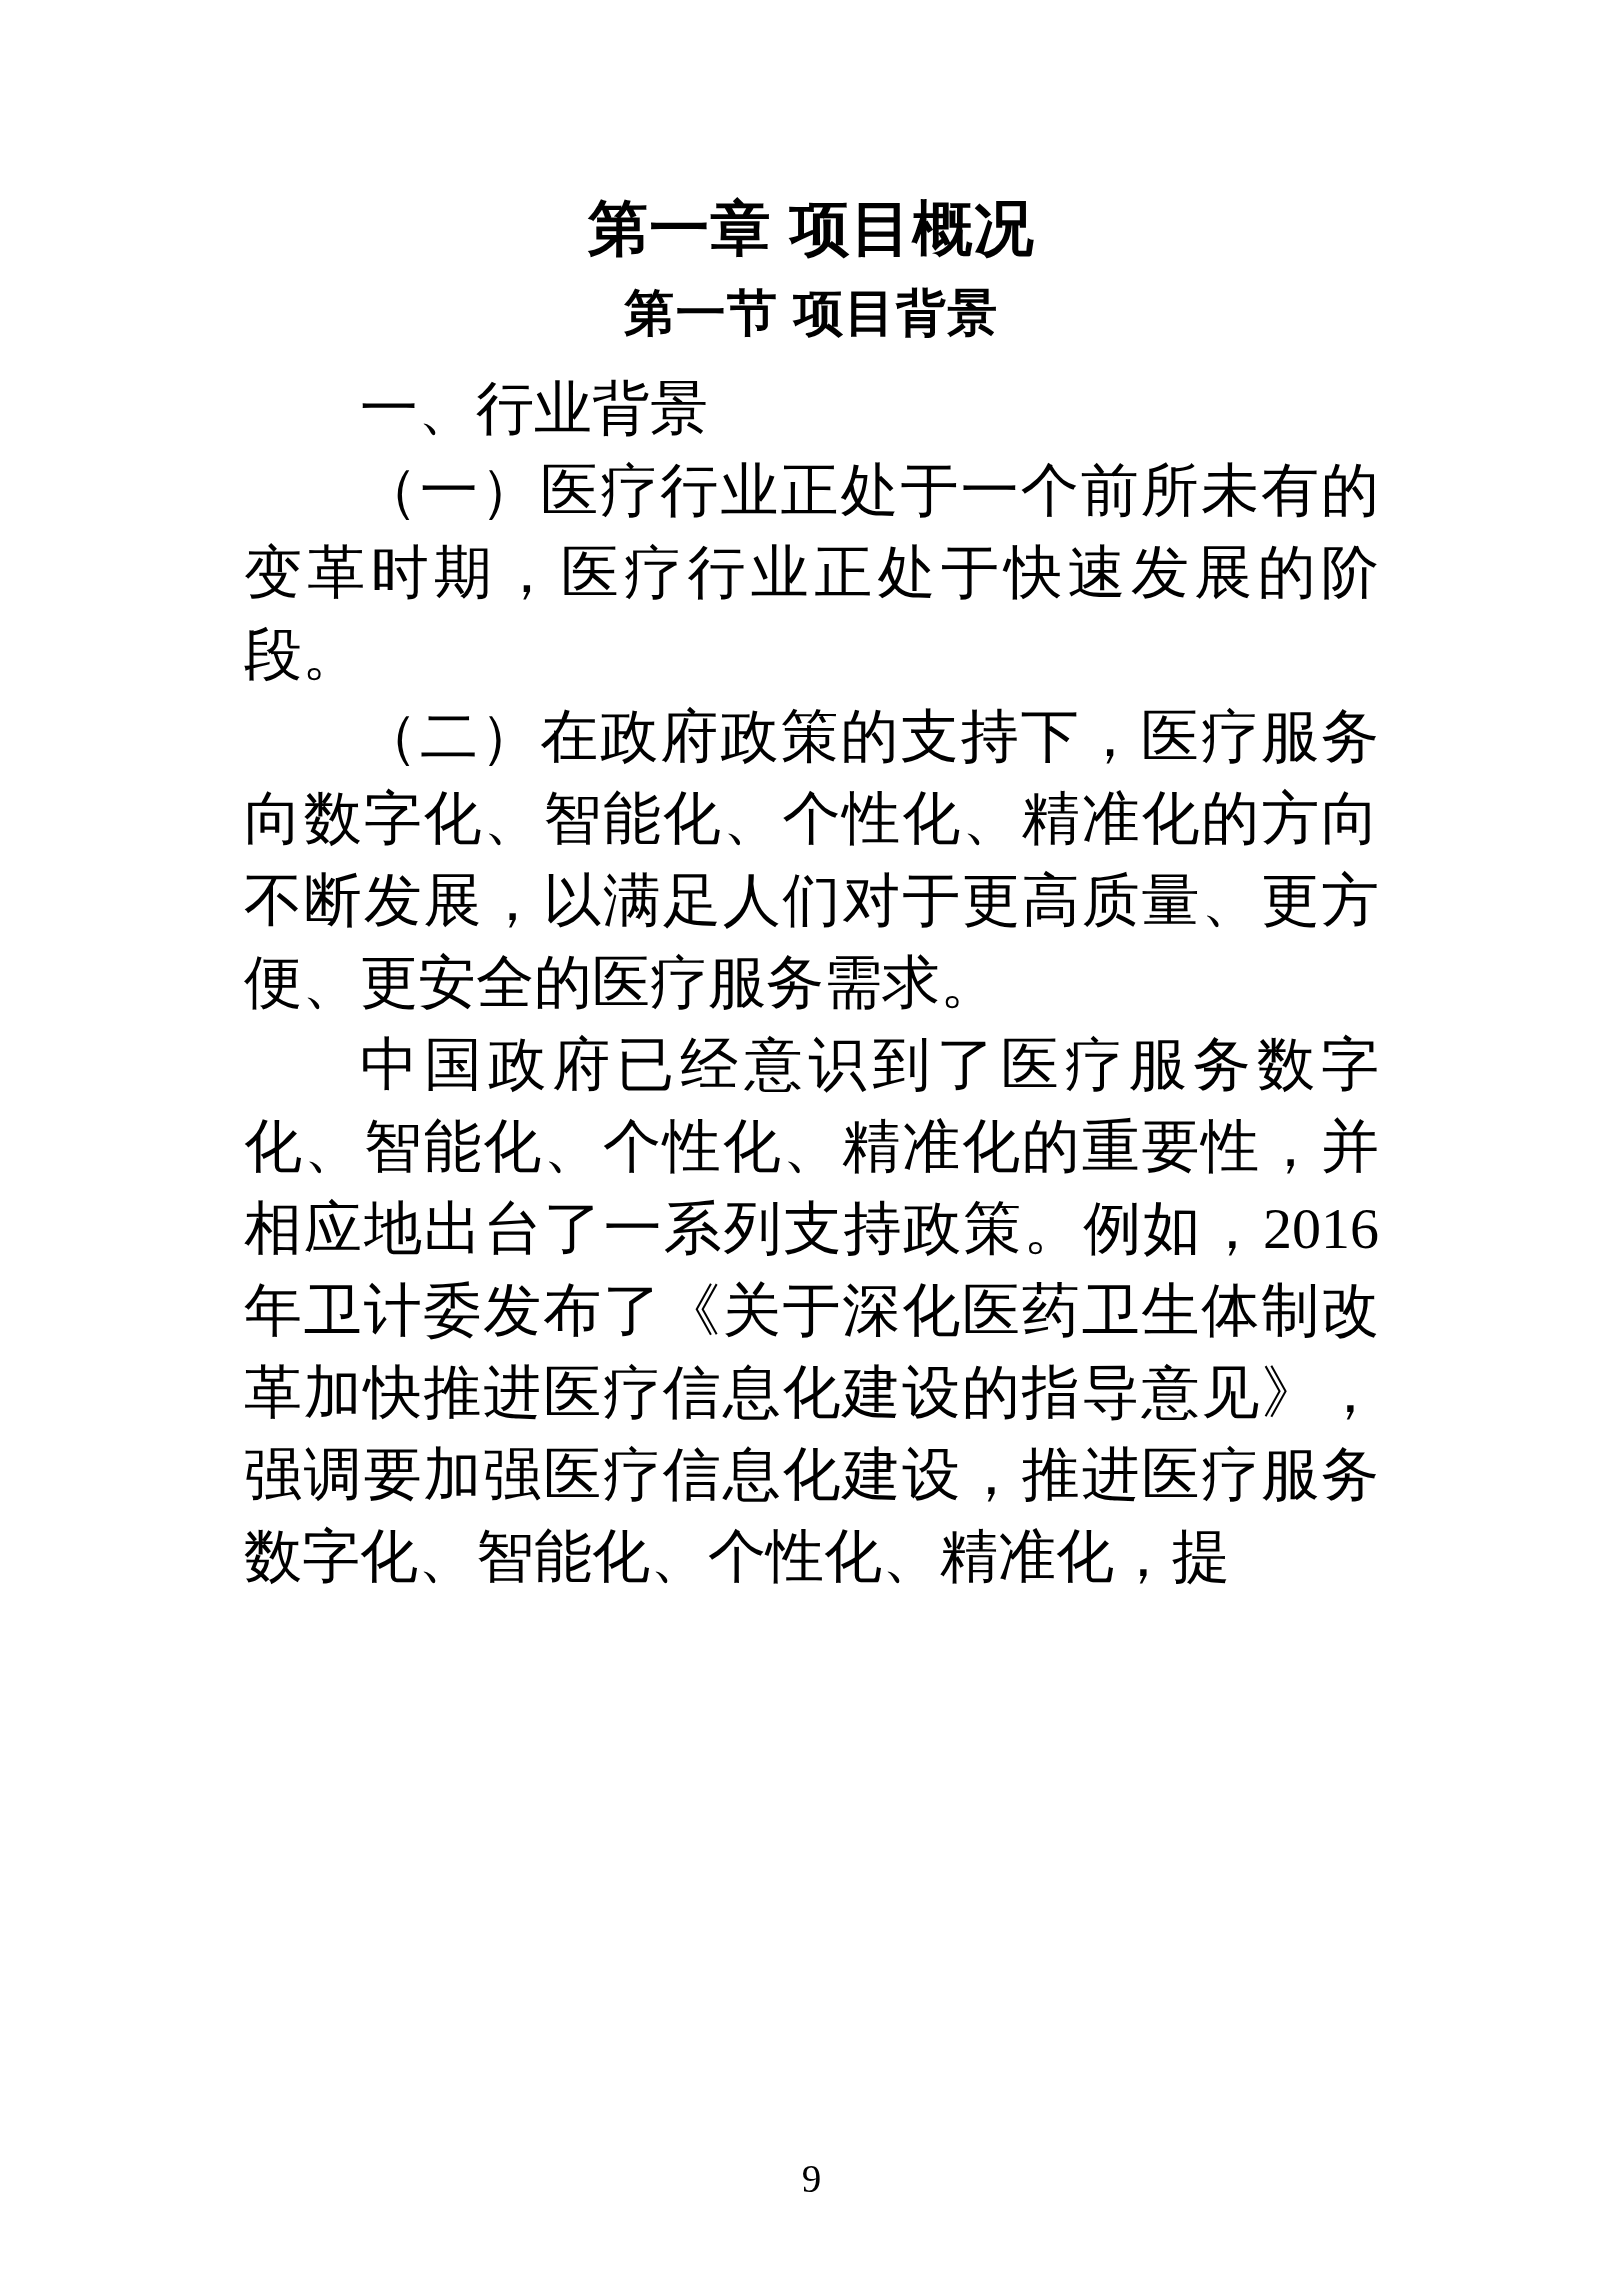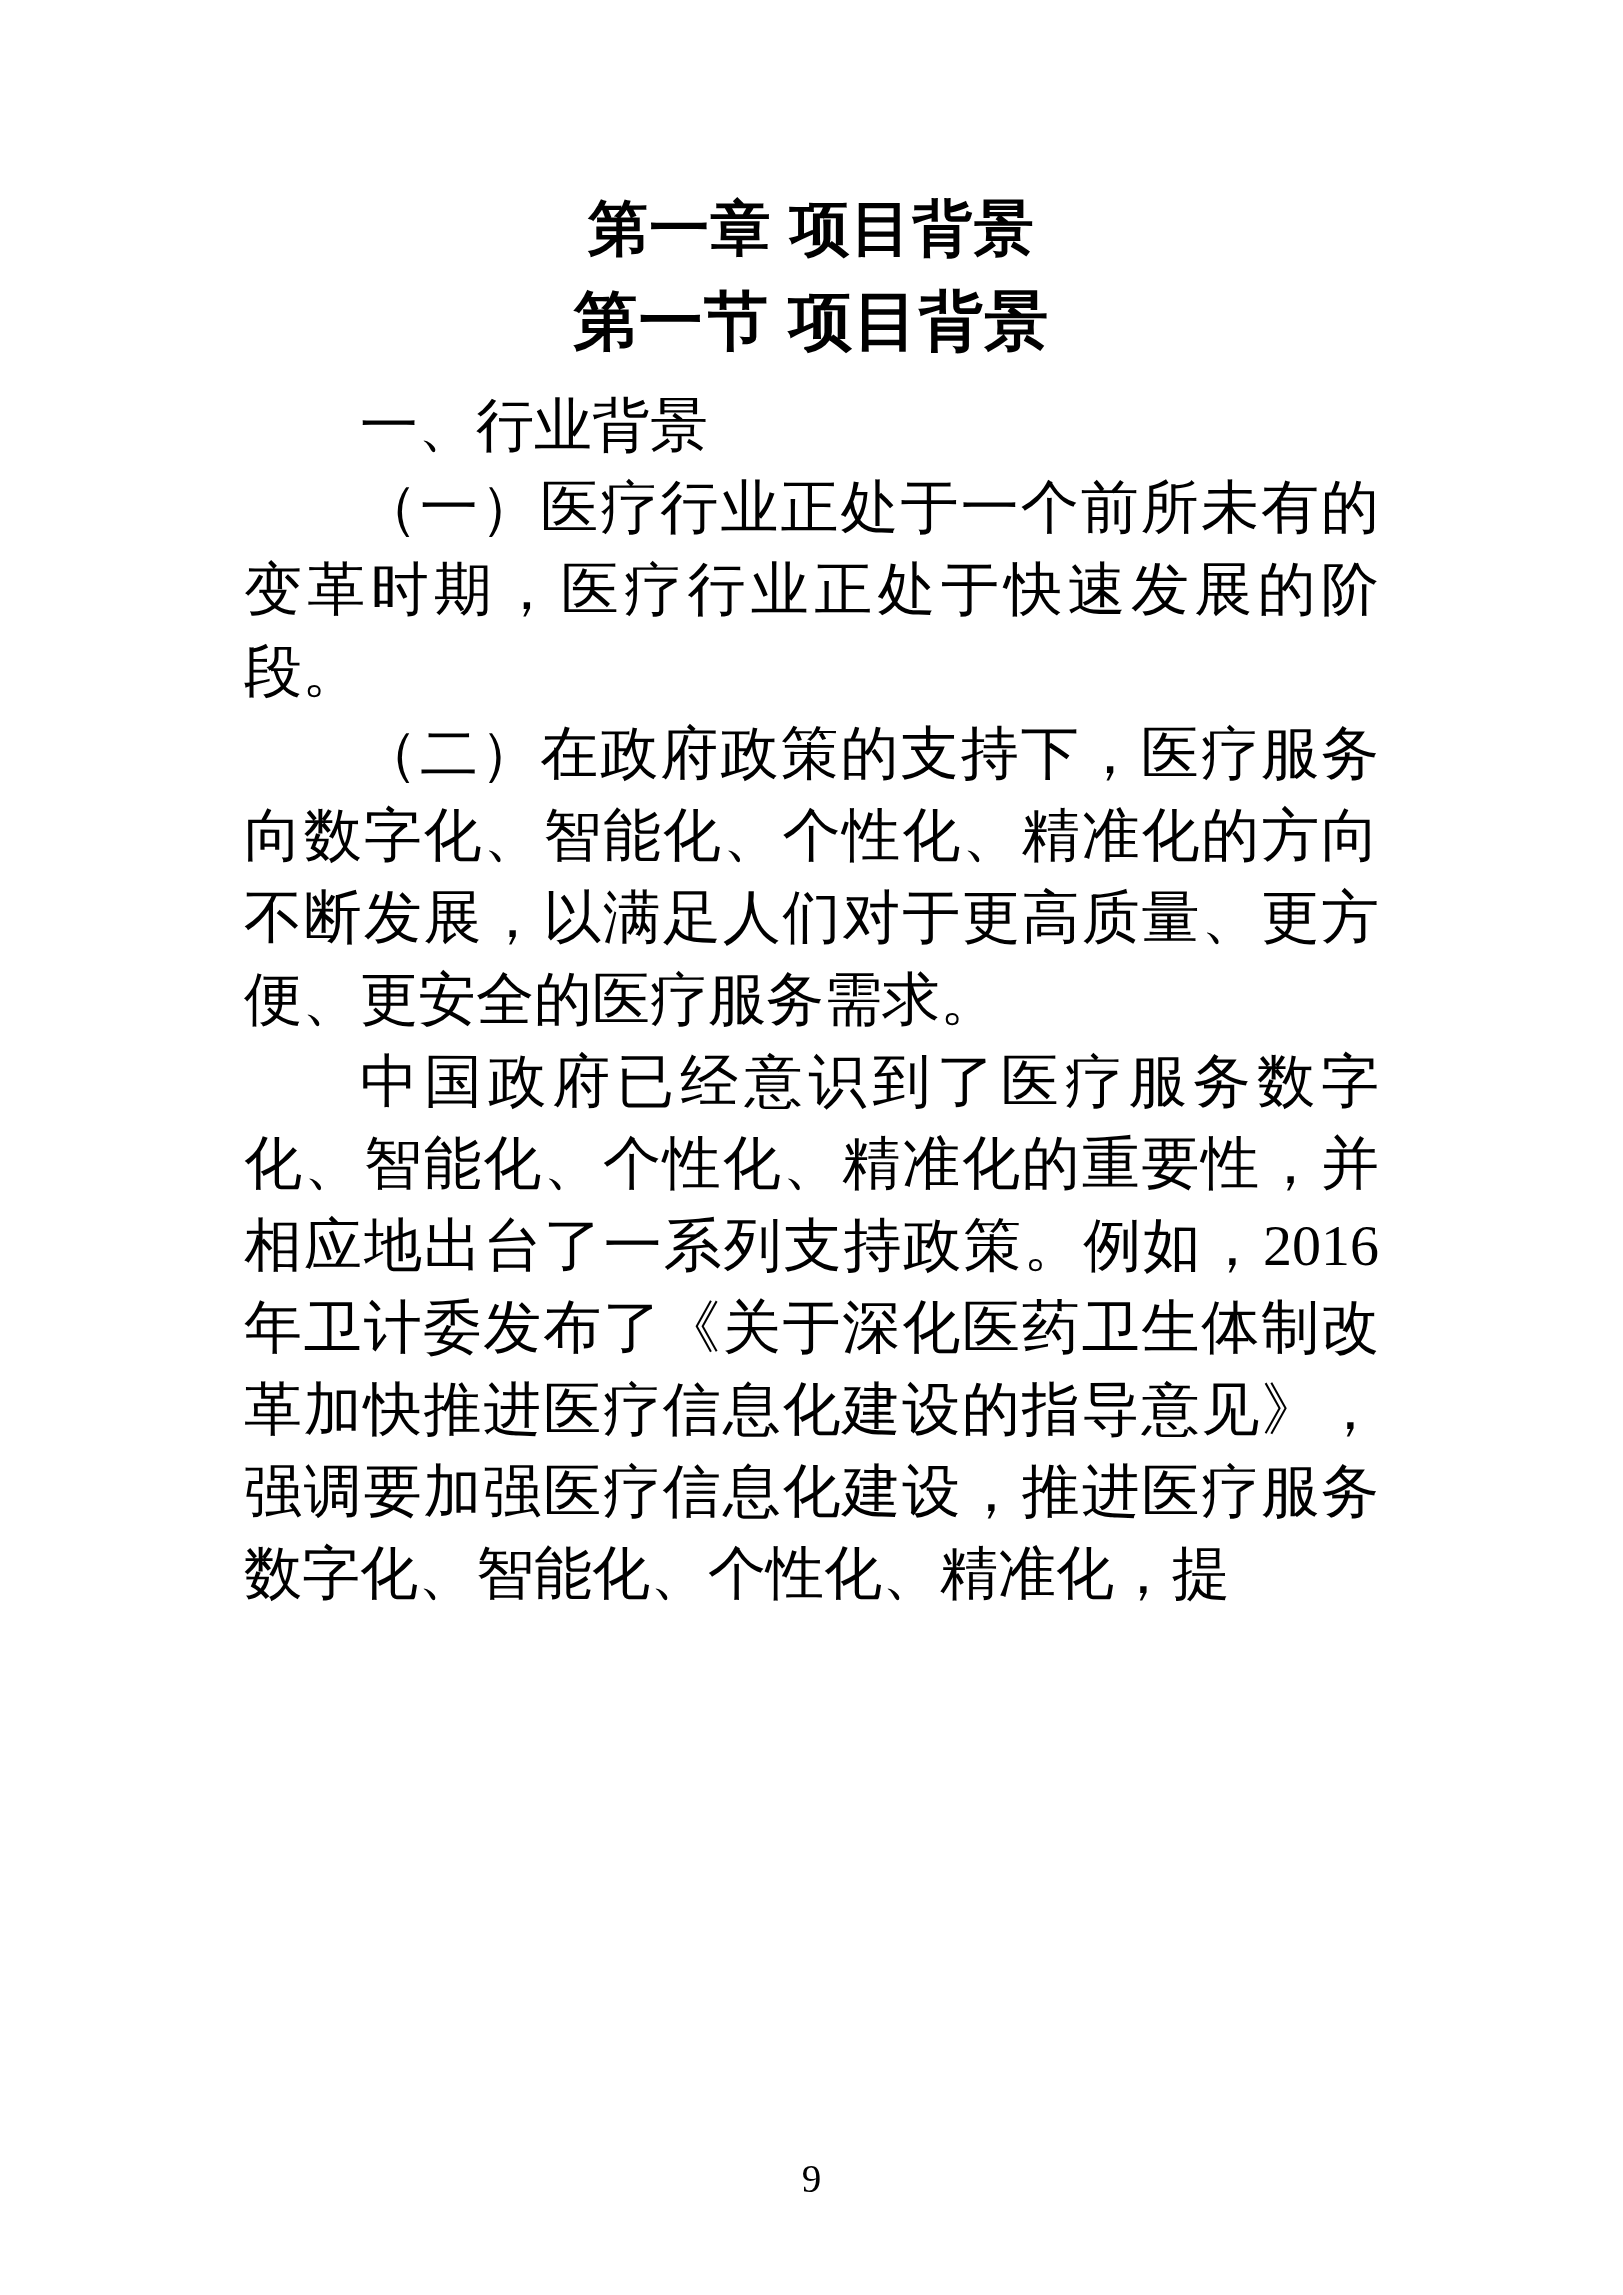--- a/index.html
+++ b/index.html
@@ -25,21 +25,21 @@
     margin: 0 0 18.3px 0;
     font-size: 60px;
     line-height: 1.2;
     font-weight: bold;
     text-align: center;
     font-family: "Liberation Sans", "DejaVu Sans", sans-serif;
     letter-spacing: 1.3px;
   }
   .section-title {
     margin: 0 0 25px 0;
-    font-size: 64px;
+    font-size: 50px;
     line-height: 1.2;
     font-weight: bold;
     text-align: center;
     font-family: "Liberation Sans", "DejaVu Sans", sans-serif;
     letter-spacing: 1.3px;
   }
   .doc-body p {
     margin: 0;
     font-size: 58px;
     line-height: 82px;
@@ -57,21 +57,21 @@
     font-size: 39px;
     line-height: 1.2;
     font-family: "Liberation Serif", "DejaVu Serif", serif;
   }
 </style>
 </head>
 <body>
 
 <div class="page">
   <div class="doc-content">
-    <h1 class="chapter-title">第一章 项目背景</h1>
+    <h1 class="chapter-title">第一章 项目概况</h1>
     <h2 class="section-title">第一节 项目背景</h2>
     <div class="doc-body">
       <p>一、行业背景</p>
       <p>（一）医疗行业正处于一个前所未有的变革时期，医疗行业正处于快速发展的阶段。</p>
       <p>（二）在政府政策的支持下，医疗服务向数字化、智能化、个性化、精准化的方向不断发展，以满足人们对于更高质量、更方便、更安全的医疗服务需求。</p>
       <p>中国政府已经意识到了医疗服务数字化、智能化、个性化、精准化的重要性，并相应地出台了一系列支持政策。例如，2016 年卫计委发布了《关于深化医药卫生体制改革加快推进医疗信息化建设的指导意见》，强调要加强医疗信息化建设，推进医疗服务数字化、智能化、个性化、精准化，提</p>
     </div>
   </div>
   <div class="page-number">9</div>
 </div>

